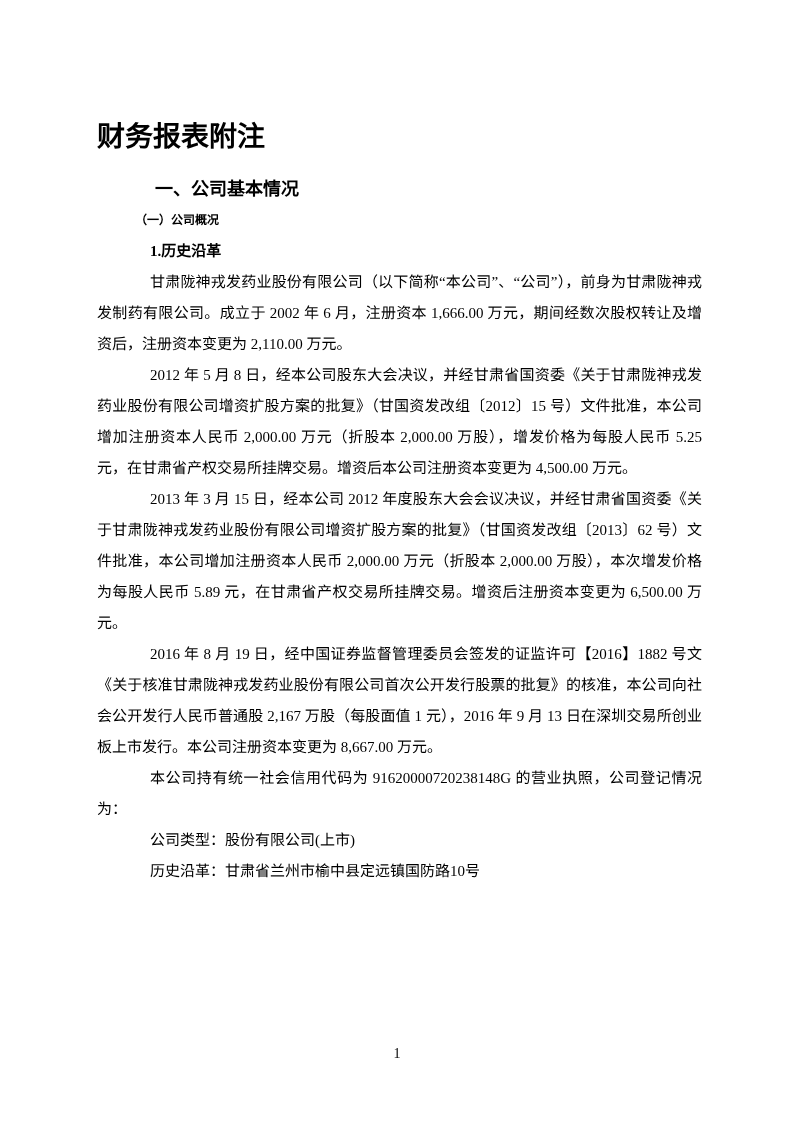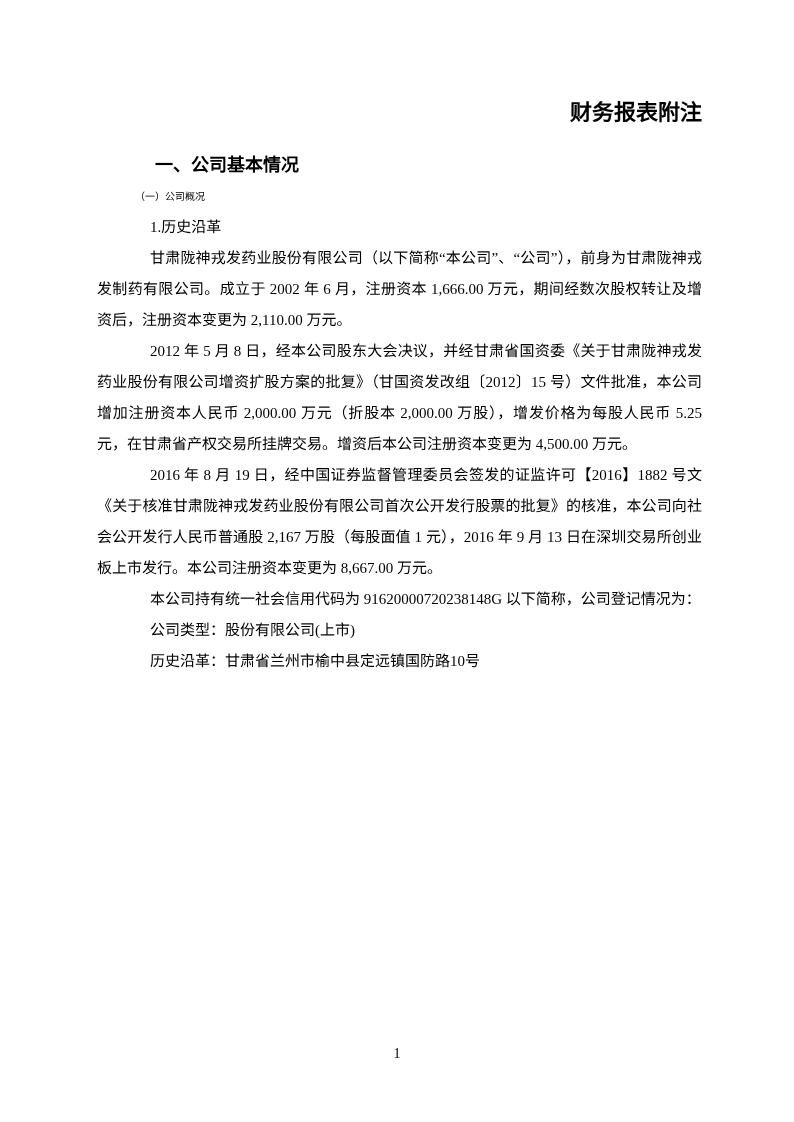--- a/index.html
+++ b/index.html
@@ -12,41 +12,42 @@
   }
   .page {
     position: relative;
     width: 794px;
     height: 1122px;
     background: #ffffff;
     padding: 96px 92px 0 97px;
     overflow: hidden;
   }
   .doc-title {
-    font-size: 22px;
+    font-size: 28px;
     font-weight: 700;
-    text-align: right;
+    text-align: left;
     line-height: 33px;
     margin-bottom: 21px;
+    margin-top: 24px;
   }
   .h-section {
     font-size: 18px;
     font-weight: 700;
     line-height: 31px;
     text-indent: 58px;
   }
   .h-subsection {
-    font-size: 10px;
-    font-weight: 400;
+    font-size: 12px;
+    font-weight: 700;
     line-height: 31px;
     text-indent: 38px;
   }
   .h-item {
     font-size: 15px;
-    font-weight: 400;
+    font-weight: 700;
     line-height: 31px;
     text-indent: 53px;
   }
   p.body {
     font-size: 15px;
     line-height: 31px;
     text-align: justify;
     text-indent: 53px;
     word-break: break-all;
   }
@@ -68,20 +69,21 @@
   <h1 class="doc-title">财务报表附注</h1>
 
   <div class="h-section">一、公司基本情况</div>
 
   <div class="h-subsection">（一）公司概况</div>
 
   <div class="h-item">1.历史沿革</div>
 
   <p class="body">甘肃陇神戎发药业股份有限公司（以下简称“本公司”、“公司”），前身为甘肃陇神戎发制药有限公司。成立于 2002 年 6 月，注册资本 1,666.00 万元，期间经数次股权转让及增资后，注册资本变更为 2,110.00 万元。</p>
   <p class="body">2012 年 5 月 8 日，经本公司股东大会决议，并经甘肃省国资委《关于甘肃陇神戎发药业股份有限公司增资扩股方案的批复》（甘国资发改组〔2012〕15 号）文件批准，本公司增加注册资本人民币 2,000.00 万元（折股本 2,000.00 万股），增发价格为每股人民币 5.25 元，在甘肃省产权交易所挂牌交易。增资后本公司注册资本变更为 4,500.00 万元。</p>
+  <p class="body">2013 年 3 月 15 日，经本公司 2012 年度股东大会会议决议，并经甘肃省国资委《关于甘肃陇神戎发药业股份有限公司增资扩股方案的批复》（甘国资发改组〔2013〕62 号）文件批准，本公司增加注册资本人民币 2,000.00 万元（折股本 2,000.00 万股），本次增发价格为每股人民币 5.89 元，在甘肃省产权交易所挂牌交易。增资后注册资本变更为 6,500.00 万元。</p>
   <p class="body">2016 年 8 月 19 日，经中国证券监督管理委员会签发的证监许可【2016】1882 号文《关于核准甘肃陇神戎发药业股份有限公司首次公开发行股票的批复》的核准，本公司向社会公开发行人民币普通股 2,167 万股（每股面值 1 元），2016 年 9 月 13 日在深圳交易所创业板上市发行。本公司注册资本变更为 8,667.00 万元。</p>
-  <p class="body">本公司持有统一社会信用代码为 91620000720238148G 以下简称，公司登记情况为：</p>
+  <p class="body">本公司持有统一社会信用代码为 91620000720238148G 的营业执照，公司登记情况为：</p>
   <p class="body">公司类型：股份有限公司(上市)</p>
   <p class="body">历史沿革：甘肃省兰州市榆中县定远镇国防路10号</p>
 
   <div class="page-footer">1</div>
 
 </div>
 
 </body></html>

